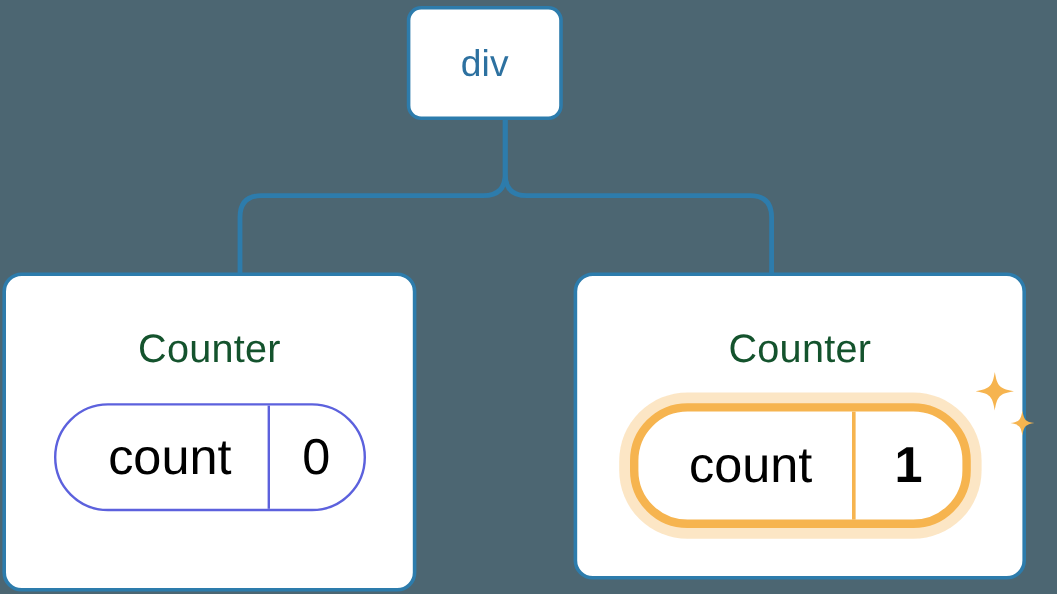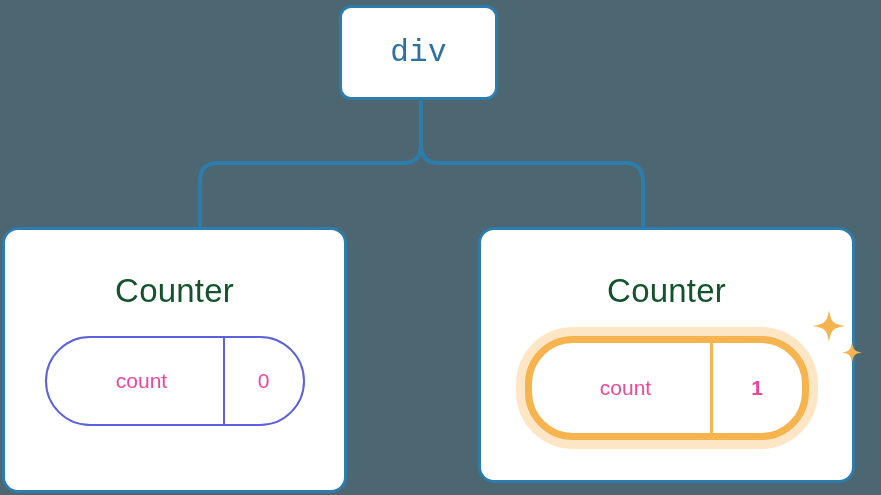--- a/index.html
+++ b/index.html
@@ -39,24 +39,23 @@
     display: flex;
     flex-direction: column;
     align-items: center;
     justify-content: center;
   }
 
   
   #node-div {
     left: 339px;
     top: 5px;
-    width: 159px;
+    width: 130px;
     height: 95px;
     border-radius: 12px;
-    font-family: Liberation Mono, monospace;
   }
   #node-div .node-title {
     font-size: 31px;
     color: #2d71a0;
     letter-spacing: .2px;
   }
 
   
   .node-counter {
     border-radius: 16px;
@@ -96,22 +95,22 @@
     align-items: stretch;
     height: 90px;
     border: 2px solid #5c61dd;
     border-radius: 48px;
     background: #ffffff;
   }
   .pill-key, .pill-val {
     display: flex;
     align-items: center;
     justify-content: center;
-    font-size: 21px;
-    color: #ec4899;
+    font-size: 42px;
+    color: #000000;
     box-sizing: border-box;
   }
   .pill-key {
     width: 176px;
     padding-left: 14px;
   }
   .pill-val {
     width: 80px;
     border-left: 2px solid #5c61dd;
   }

